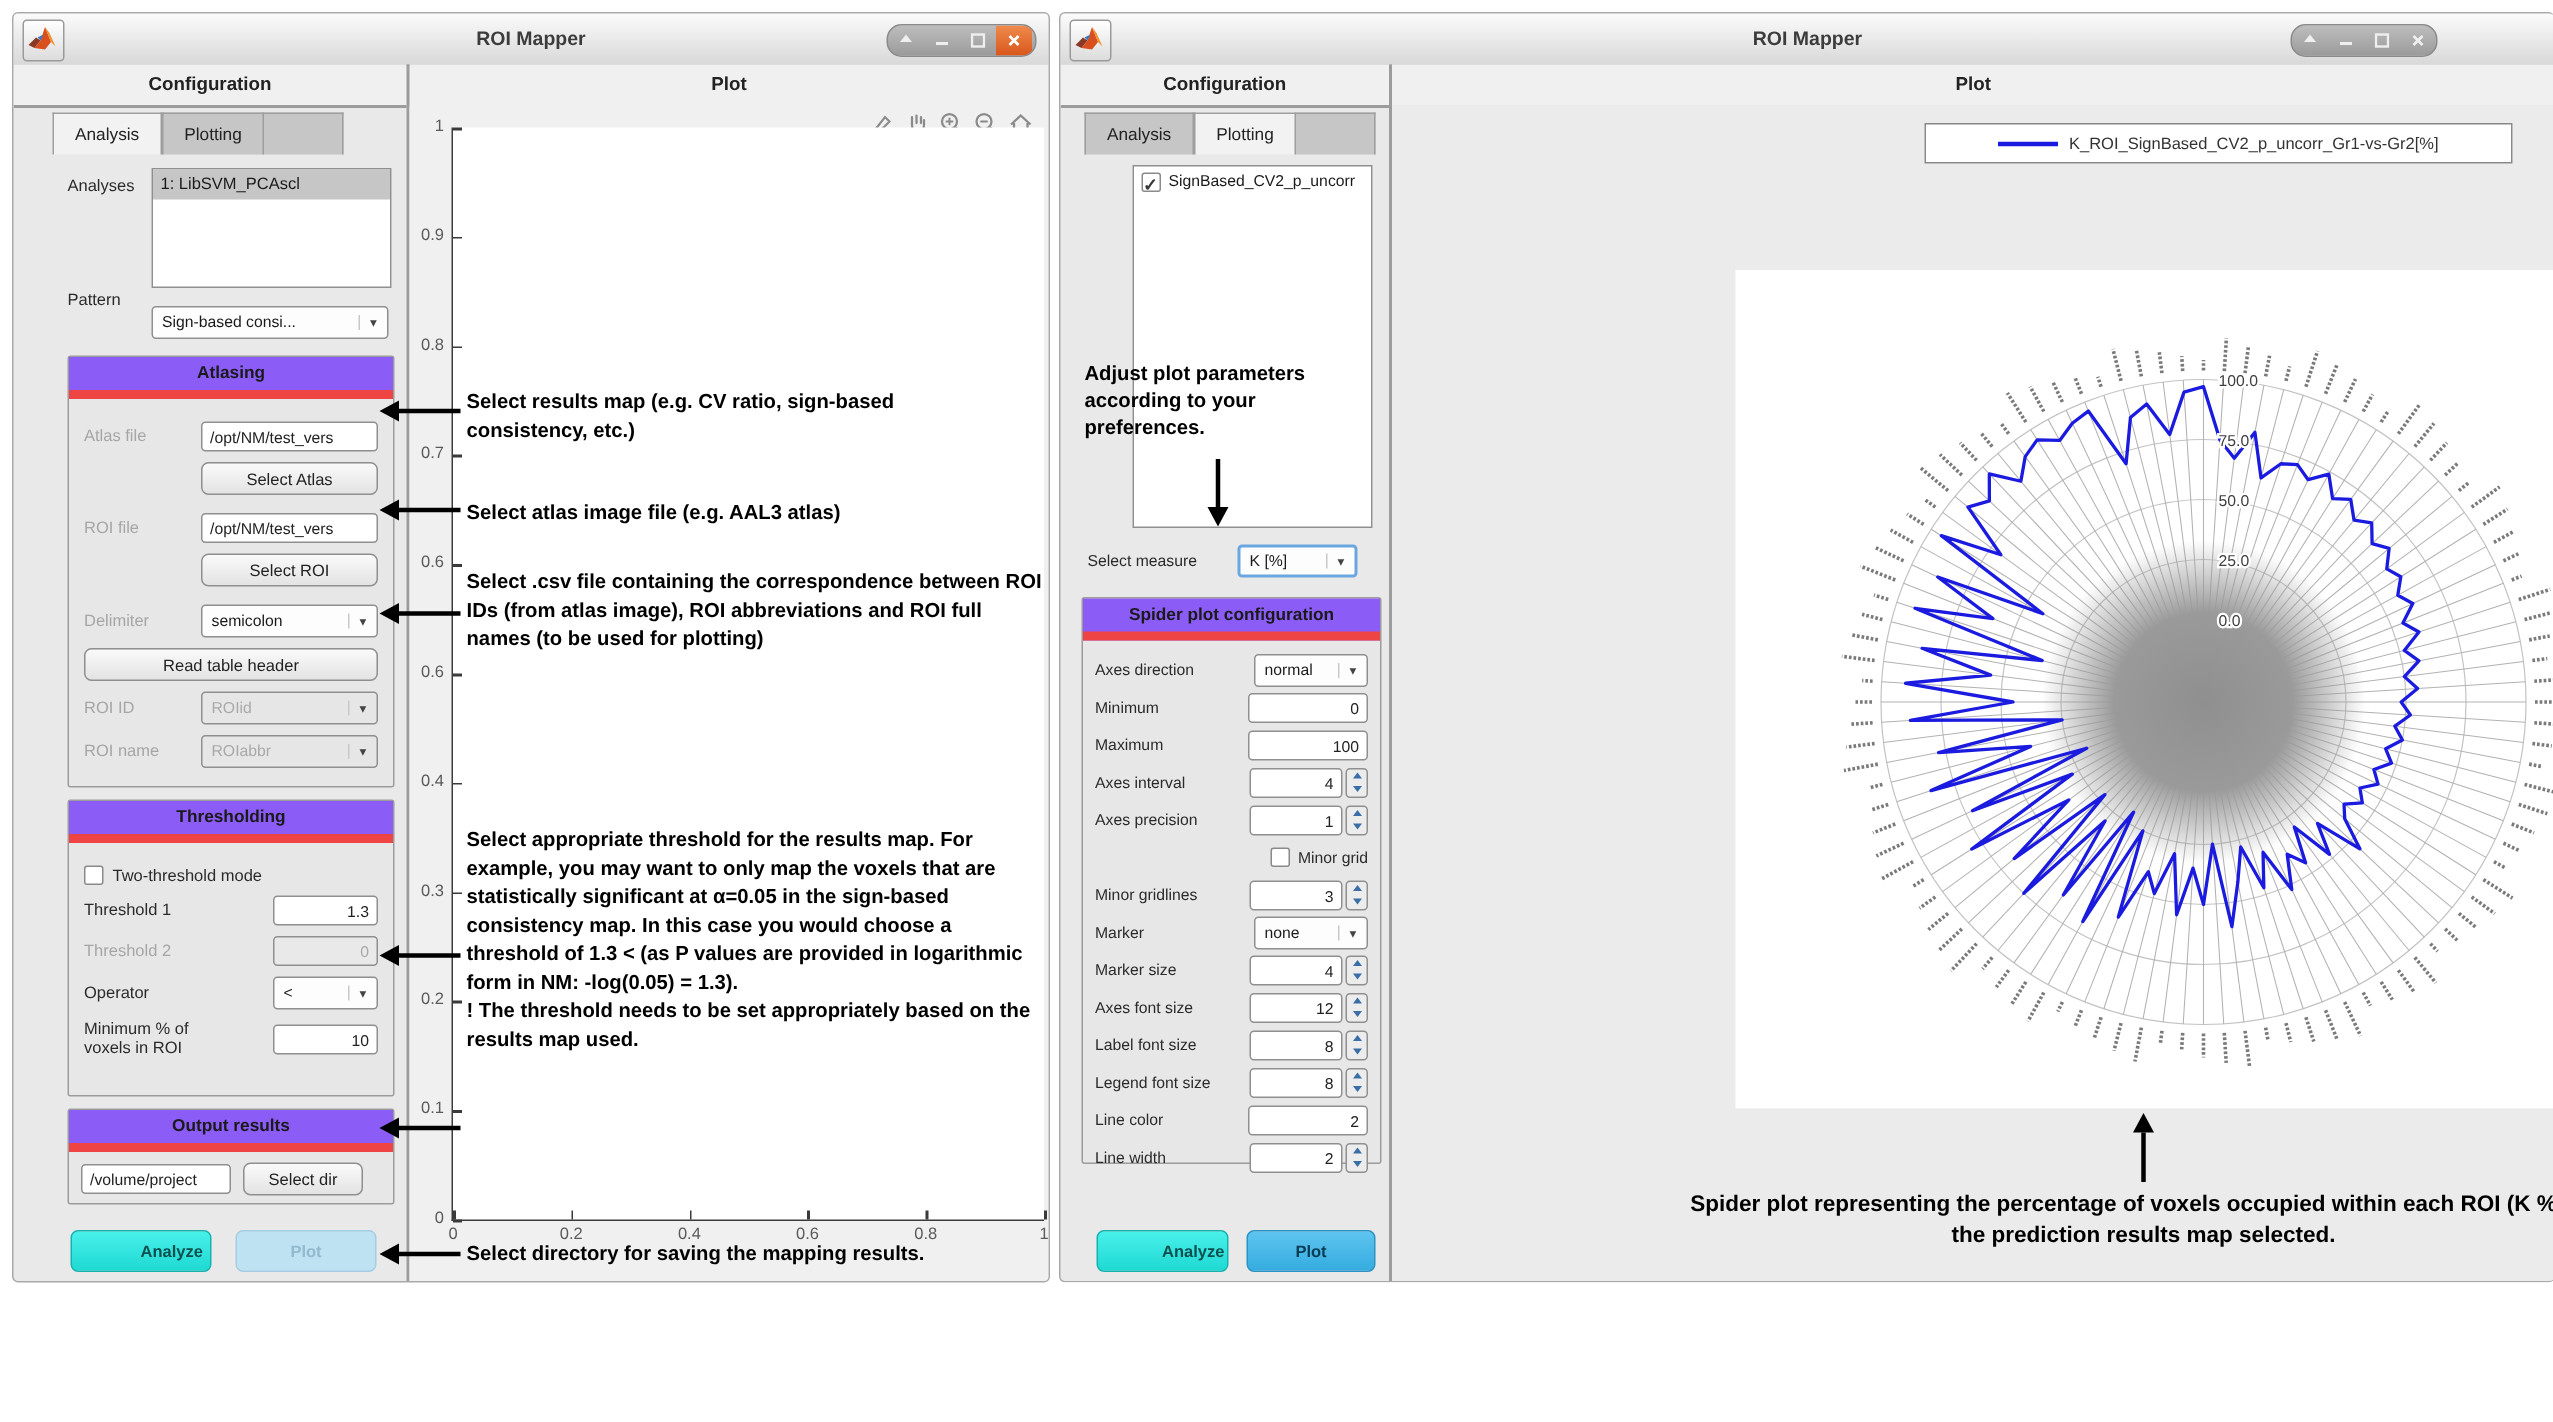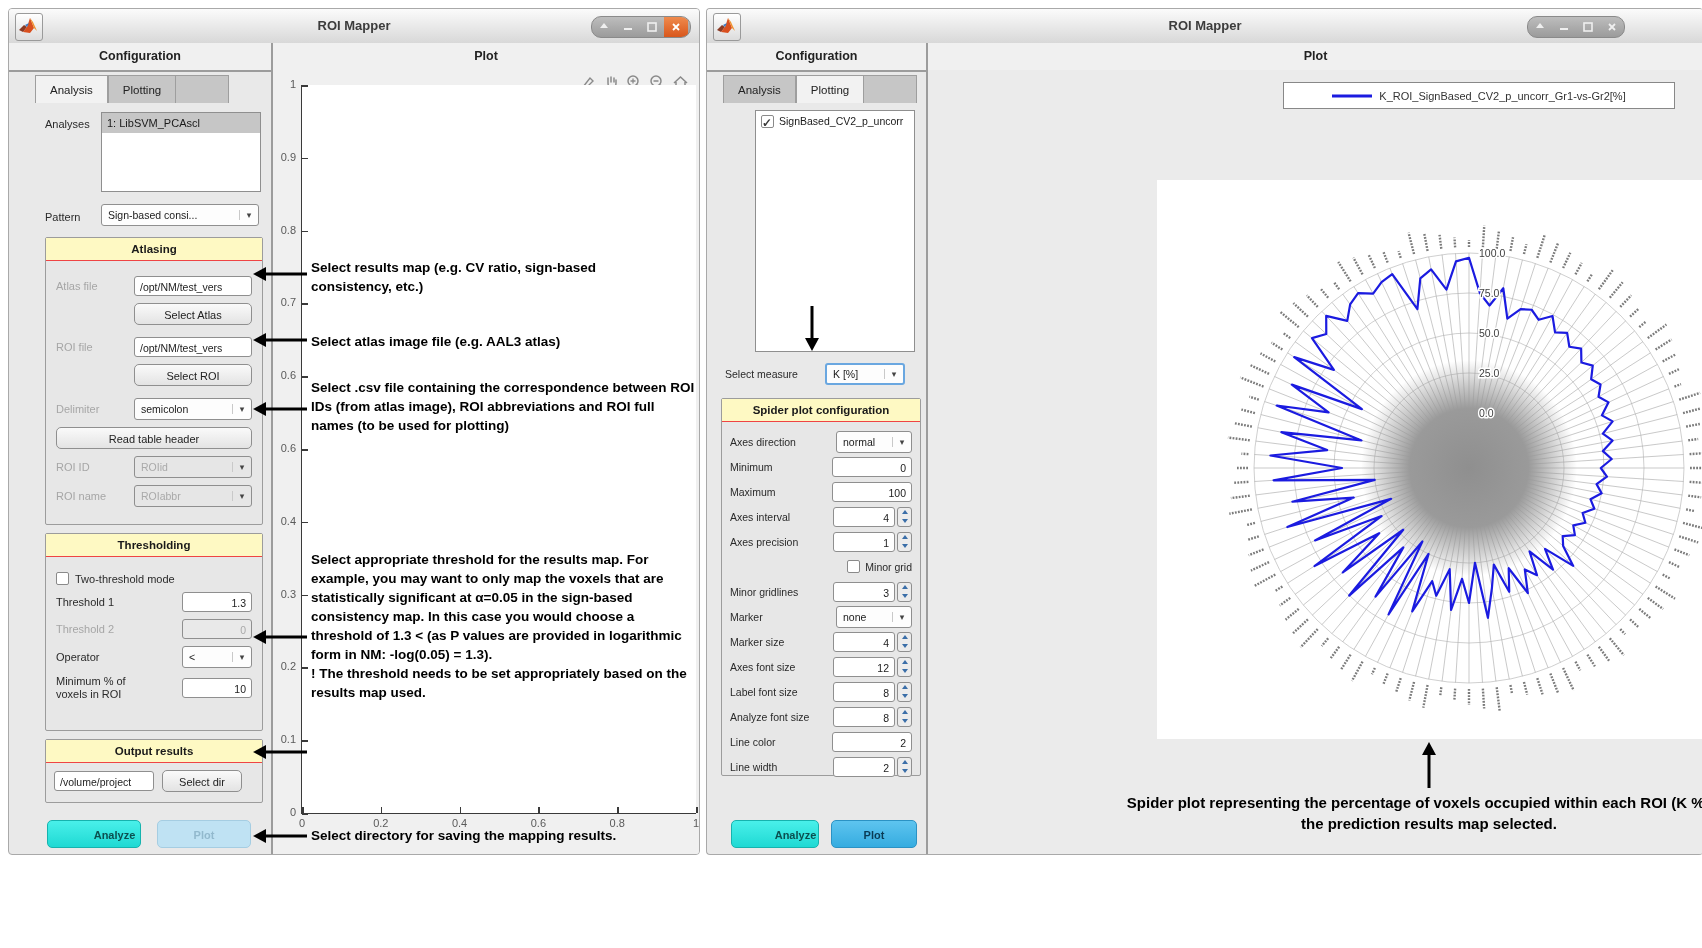--- a/index.html
+++ b/index.html
@@ -51,21 +51,21 @@
   .w62{width:62px;} .w70{width:70px;} .w80{width:80px;} .w88{width:76px;} .w100{width:100px;} .w118{width:118px;} .w158{width:158px;}
   .btn{display:inline-block;background:linear-gradient(#fafafa,#e3e3e3);border:1px solid #8f8f8f;border-radius:5px;
     text-align:center;font-size:11px;color:#222;box-sizing:border-box;}
   .checkbox{display:inline-block;width:13px;height:13px;background:#fff;border:1px solid #8a8a8a;border-radius:2px;
     position:relative;vertical-align:middle;box-sizing:border-box;}
   .checkbox.checked::after{content:"✓";position:absolute;left:0px;top:-3px;font-size:12px;color:#3a3a3a;font-weight:bold;}
   .listbox{background:#fff;border:1px solid #8f8f8f;position:absolute;overflow:hidden;}
   .list-item{height:20px;line-height:20px;font-size:11px;padding:0 5px;}
   .list-item.selected{background:#c6c6c6;}
   .grp{position:absolute;border:1px solid #9c9c9c;border-radius:2px;background:#e7e7e7;}
-  .grp-head{height:22px;line-height:22px;text-align:center;font-weight:bold;font-size:11.5px;border-bottom:1px solid #ef4444;background:#fef9c3;}
+  .grp-head{height:22px;line-height:22px;text-align:center;font-weight:bold;font-size:11.5px;border-bottom:6px solid #ef4444;background:#8b5cf6;}
   .grp-body{padding:8px 10px;}
   .frow{display:flex;align-items:center;margin:7px 0;}
   .frow .flabel{flex:1;}
   
   #cfgL{position:absolute;left:0;top:61px;width:262px;bottom:0;}
   
   .btn-analyze{background:linear-gradient(#49f0ea,#1fd9d3);border:1px solid #16b3ae;color:#0b4f4f;font-weight:bold;padding-left:41px;}
   .btn-plot-dis{background:#bfe2f3;border:1px solid #a5cde2;color:#92b9cd;font-weight:bold;}
   .btn-plot-en{background:linear-gradient(#5ec4ef,#35ace0);border:1px solid #2b92c4;color:#0a3b55;font-weight:bold;}
   
@@ -139,21 +139,21 @@
   <div id="cfgL">
     <div class="tabbar" style="left:26px;top:5px;">
       <span class="tab active">Analysis</span>
       <span class="tab">Plotting</span>
       <span class="tab-filler"></span>
     </div>
     <span class="flabel" style="position:absolute;left:36px;top:48px;">Analyses</span>
     <div class="listbox" style="left:92px;top:42px;width:158px;height:78px;">
       <div class="list-item selected">1: LibSVM_PCAscl</div>
     </div>
-    <span class="flabel" style="position:absolute;left:36px;top:141px;">Pattern</span>
+    <span class="flabel" style="position:absolute;left:36px;top:124px;">Pattern</span>
     <span class="dd w158" style="position:absolute;left:92px;top:134px;">
       <span class="dd-val">Sign-based consi...</span>
       <span class="dd-arrow">▾</span>
     </span>
 
     <div class="grp" style="left:36px;top:167px;width:216px;height:286px;">
       <div class="grp-head">Atlasing</div>
       <div class="grp-body">
         <div class="frow">
             <span class="flabel dim">Atlas file</span>
@@ -374,20 +374,21 @@
       <span class="tab">Analysis</span>
       <span class="tab active">Plotting</span>
       <span class="tab-filler"></span>
     </div>
     <div class="listbox" style="left:48px;top:40px;width:158px;height:240px;">
       <div class="list-item" style="display:flex;align-items:center;gap:5px;">
         <span class="checkbox checked" id="map-check"></span>
         <span style="font-size:10.5px;">SignBased_CV2_p_uncorr</span>
       </div>
     </div>
+    <div style="position:absolute;left:16px;top:170px;width:198px;font-weight:bold;font-size:13.5px;line-height:18px;color:#000;">Adjust plot parameters according to your preferences.</div>
     <svg class="downarrow" style="left:96px;top:236px;" width="18" height="46">
       <line x1="9" y1="0" x2="9" y2="32" stroke="#000" stroke-width="3"></line>
       <polygon points="2,32 16,32 9,45" fill="#000"></polygon>
     </svg>
     <span class="flabel" style="position:absolute;left:18px;top:298px;font-size:10.5px;">Select measure</span>
     <span class="dd w80 focus" style="position:absolute;left:118px;top:293px;">
       <span class="dd-val">K [%]</span>
       <span class="dd-arrow">▾</span>
     </span>
 
@@ -474,21 +475,21 @@
             <span class="flabel">Label font size</span>
             <span class="spinwrap">
               <span class="tinput w62 tr">8</span>
               <span class="spin-btns">
                 <span class="su"></span>
                 <span class="sd"></span>
               </span>
             </span>
           </div>
           <div class="frow sp-row">
-            <span class="flabel">Analyze font size</span>
+            <span class="flabel">Legend font size</span>
             <span class="spinwrap">
               <span class="tinput w62 tr">8</span>
               <span class="spin-btns">
                 <span class="su"></span>
                 <span class="sd"></span>
               </span>
             </span>
           </div>
           <div class="frow sp-row">
             <span class="flabel">Line color</span>

